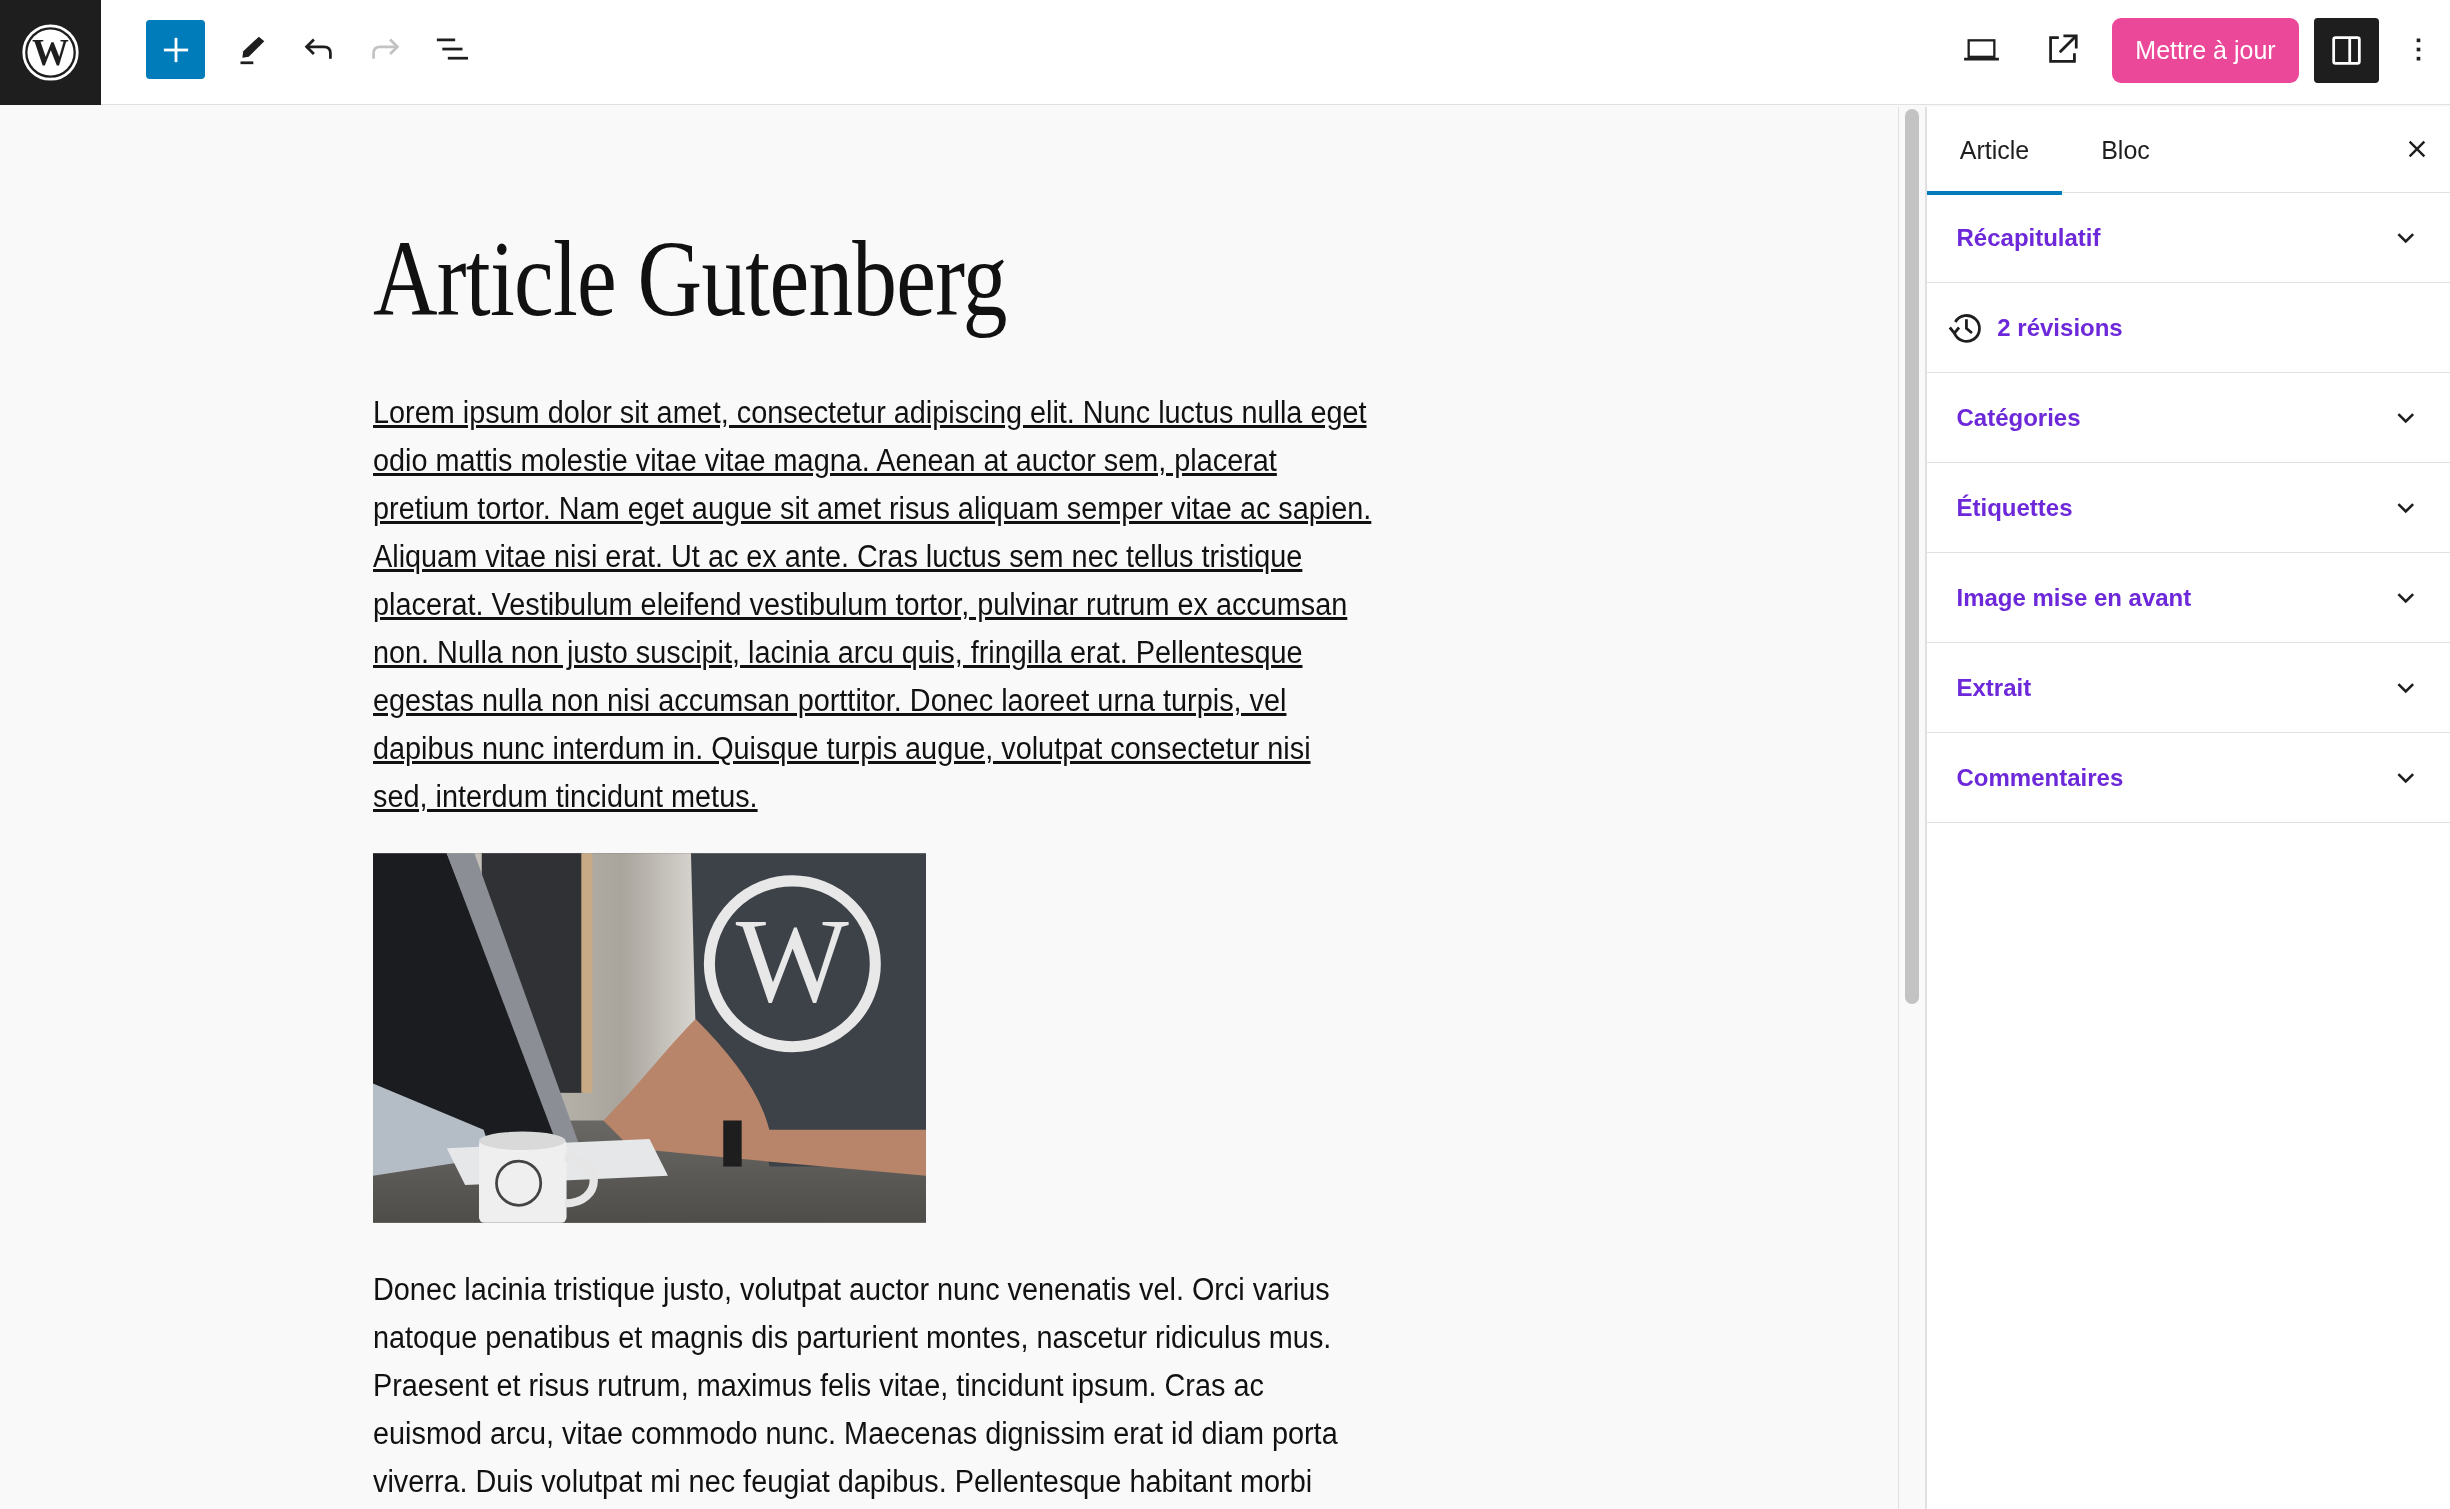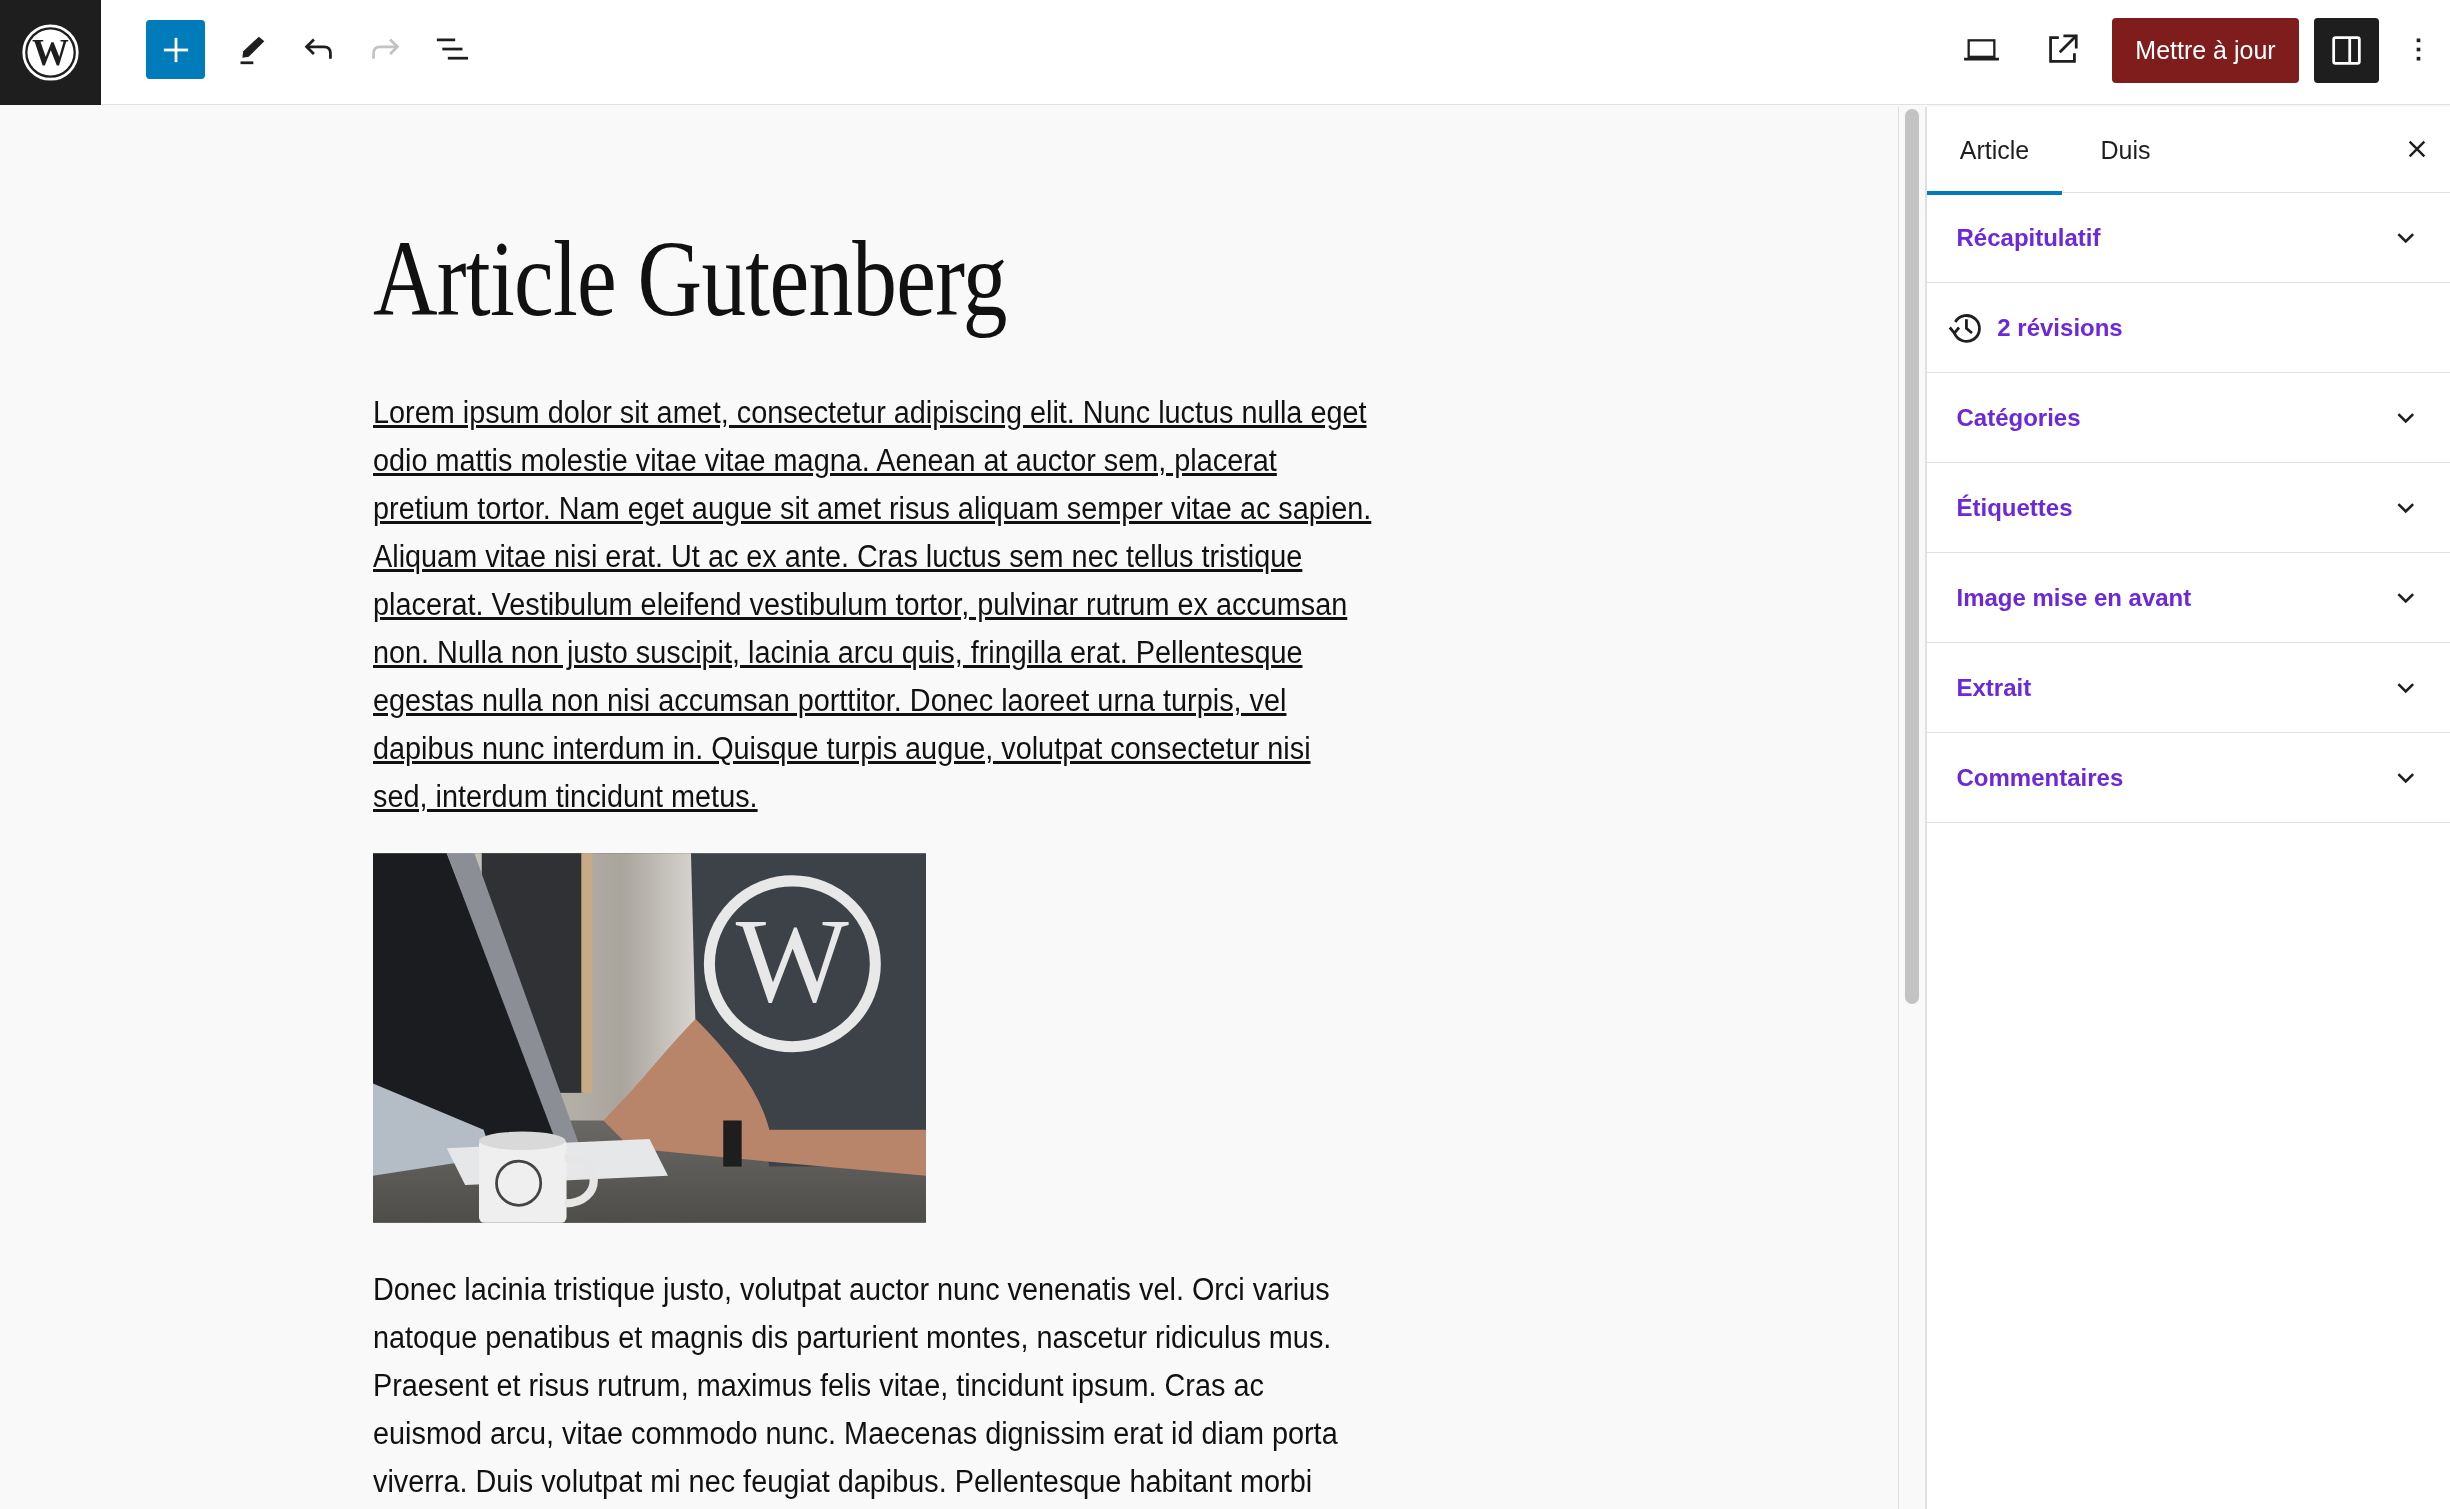--- a/index.html
+++ b/index.html
@@ -1,21 +1,21 @@
 <!DOCTYPE html>
 <html style="font-size:14.8px"><head>
 <meta charset="utf-8">
 <style>
   * { box-sizing: border-box; margin: 0; padding: 0; }
   html, body { width: 2450px; height: 1509px; overflow: hidden; background: #f9f9f9; font-family: "Liberation Sans", sans-serif; color: #1e1e1e; }
   .header { position: absolute; left: 0; top: 0; width: 2450px; height: 105px; background: #fff; border-bottom: 1.8px solid #e0e0e0; }
   .wp-logo { position: absolute; left: 0; top: 0; width: 101px; height: 105px; background: #1e1e1e; display: flex; align-items: center; justify-content: center; }
   .tb-btn { position: absolute; top: 20px; width: 59px; height: 59px; display: flex; align-items: center; justify-content: center; border-radius: 3.7px; }
   .inserter { left: 146px; background: #007cba; }
-  .publish { position: absolute; left: 2112px; top: 17.5px; width: 187px; height: 65px; background: #7f1d1d; color: #fff; border-radius: 4px; font-size: 25px; display: flex; align-items: center; justify-content: center; }
+  .publish { position: absolute; left: 2112px; top: 17.5px; width: 187px; height: 65px; background: #ec4899; color: #fff; border-radius: 9px; font-size: 25px; display: flex; align-items: center; justify-content: center; }
   .settings-toggle { position: absolute; left: 2314px; top: 17.5px; width: 65px; height: 65px; background: #1e1e1e; border-radius: 3.7px; display: flex; align-items: center; justify-content: center; }
   .canvas { position: absolute; left: 0; top: 107px; width: 1898px; height: 1402px; background: #f9f9f9; overflow: hidden; }
   .title { position: absolute; left: 373px; top: 109px; font-family: "Liberation Serif", serif; font-size: 109px; color: #111; transform: scaleX(0.82); transform-origin: left top; white-space: nowrap; letter-spacing: -0.9px; }
   .para { position: absolute; left: 373px; width: 1162px; font-size: 31px; line-height: 48px; color: #111; font-family: "Liberation Sans", sans-serif; }
   .para .ln { display: block; white-space: nowrap; transform: scaleX(0.93); transform-origin: left; }
   .p1 { top: 282px; text-decoration: underline; }
   .p2 { top: 1159px; }
   .photo { position: absolute; left: 373px; top: 746px; width: 553px; height: 370px; overflow: hidden; background: #6d6a66; }
   .scrolltrack { position: absolute; left: 1898px; top: 107px; width: 28px; height: 1402px; background: #f9f9f9; border-left: 1.8px solid #e0e0e0; border-right: 1.8px solid #e0e0e0; }
   .thumb { position: absolute; left: 5.5px; top: 1.8px; width: 14.8px; height: 895px; background: #c3c3c3; border-radius: 7.4px; }
@@ -176,21 +176,21 @@
   </div>
 </div>
 
 <div class="scrolltrack">
   <div class="thumb"></div>
 </div>
 
 <div class="sidebar">
   <div class="tabs">
     <div class="tab tab-article">Article</div>
-    <div class="tab tab-bloc">Duis</div>
+    <div class="tab tab-bloc">Bloc</div>
     <div class="close">
       <svg class="ico" width="22" height="22" viewBox="0 0 24 24">
         <path d="M4 4 L20 20 M20 4 L4 20" stroke="#1e1e1e" stroke-width="2.6"></path>
       </svg>
     </div>
   </div>
 
   <div class="panel-row">
     <span>Récapitulatif</span>
     <svg class="chev" viewBox="0 0 32 32">

